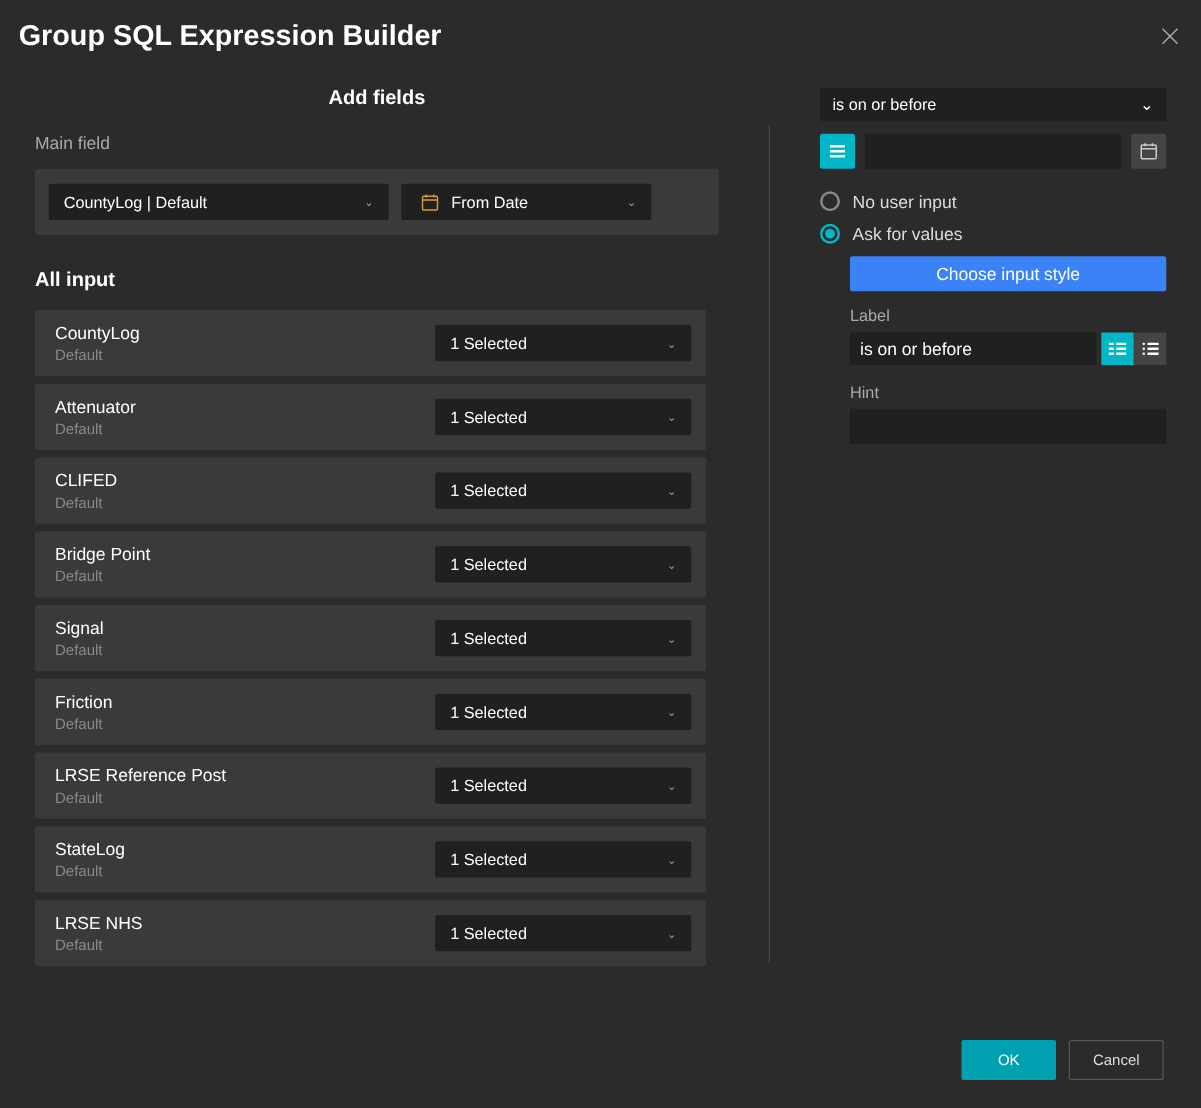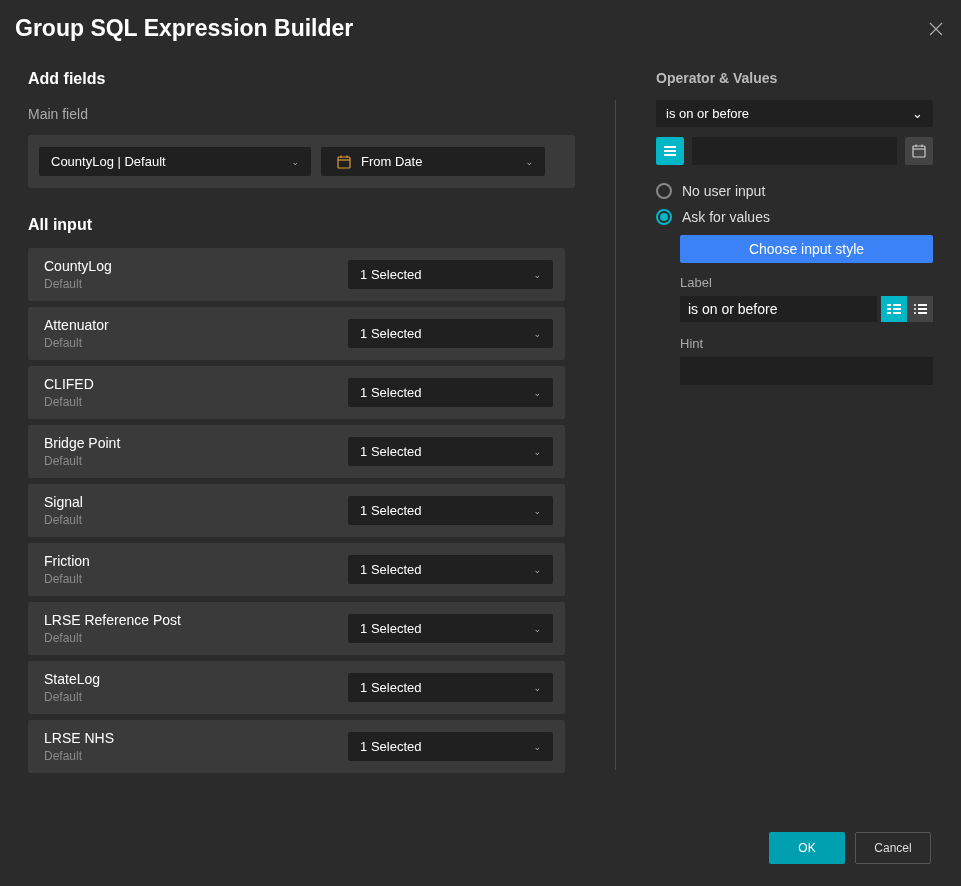--- a/index.html
+++ b/index.html
@@ -42,20 +42,21 @@
     overflow: hidden;
   }
   .left-col {
     width: 612px;
   }
   .section-title {
     font-size: 16px;
     font-weight: 600;
     color: #fff;
     margin-bottom: 18px;
+    text-align: center;
   }
   .sub-label {
     font-size: 14px;
     color: #aaa;
     margin-bottom: 13px;
   }
   .main-field-box {
     background: #3a3a3a;
     border-radius: 3px;
     padding: 12px 11px;
@@ -74,21 +75,21 @@
     align-items: center;
     justify-content: space-between;
     cursor: pointer;
     position: relative;
   }
   .dropdown .chev {
     font-size: 9px;
     color: #aaa;
   }
   .dd-main { width: 272px; }
-  .dd-date { width: 224px; padding-left: 16px; }
+  .dd-date { width: 200px; padding-left: 16px; }
   .dd-date .cal-icon {
     color: #d89b3d;
     margin-right: 10px;
     font-size: 13px;
   }
   .dd-date .dd-label { flex:1; }
   .fields-container {
     height: 530px;
     overflow-y: auto;
     position: relative;
@@ -419,21 +420,20 @@
       <span>1 Selected</span>
       <span class="chev">⌄</span>
     </div>
   </div>
         </div>
     </div>
 
     <div class="divider"></div>
 
     <div class="right-col">
-      <div class="ov-title">Operator &amp; Values</div>
 
       <div class="ov-dropdown">
         <span>is on or before</span>
         <span class="chev">⌄</span>
       </div>
 
       <div class="ov-input-row">
         <div class="icon-btn active">
           <svg width="14" height="14" viewBox="0 0 14 14">
               <rect x="1" y="2" width="12" height="2" fill="#fff"></rect>

